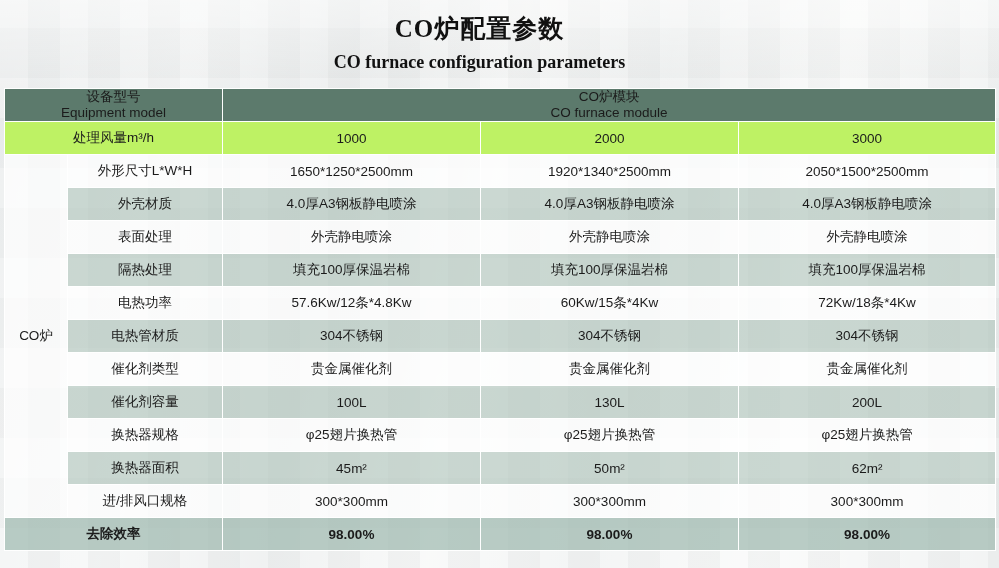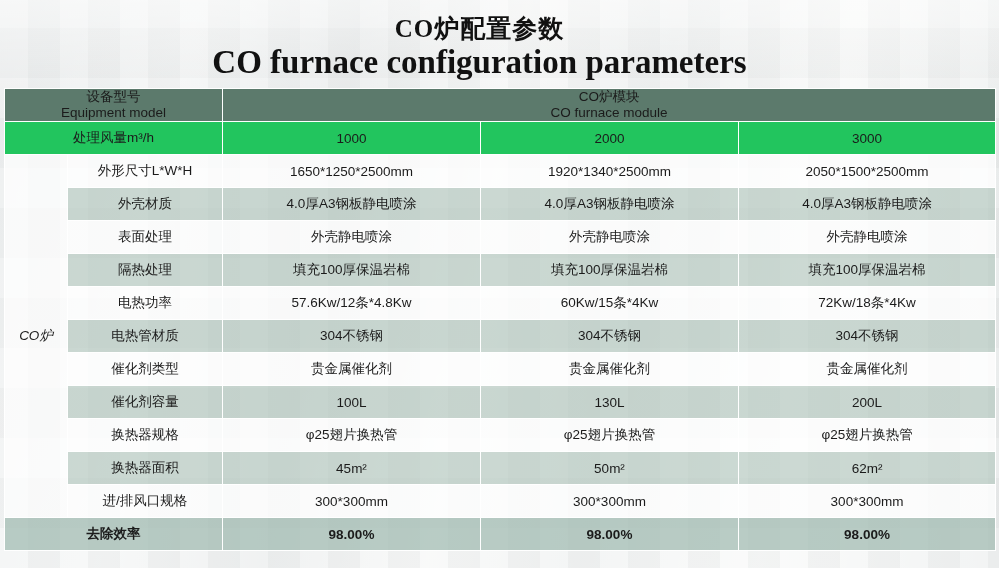--- a/index.html
+++ b/index.html
@@ -57,21 +57,21 @@
     font-family: "Liberation Serif", serif;
     font-weight: bold;
     font-size: 25px;
     color: #111111;
     letter-spacing: 1px;
     line-height: 34px;
   }
   .title-en {
     font-family: "Liberation Serif", serif;
     font-weight: bold;
-    font-size: 33px;
+    font-size: 18px;
     color: #111111;
     line-height: 33px;
     text-align: center;
   }
 
   .table-wrap {
     position: absolute;
     top: 88px;
     left: 4px;
     width: 991px;
@@ -92,33 +92,32 @@
     height: 32px;
   }
   .hdr {
     background: #5c7a6c;
     color: #ffffff;
     font-size: 13.5px;
     line-height: 17px;
     height: 44px;
   }
   .sub {
-    background: #22c55e;
+    background: #bef264;
     color: #ffffff;
     height: 30px;
   }
   .rowA { background: rgba(255,255,255,0.78); }
   .rowB { background: rgba(176,197,188,0.62); }
   .label-col { font-size: 13.5px; }
   .side {
     background: rgba(255,255,255,0.72);
     font-size: 14px;
     font-weight: normal;
     color: #1b1b1b;
-    font-style: italic;
   }
   .tail {
     background: rgba(160,186,176,0.72);
     height: 32px;
     font-weight: bold;
   }
   .two-line { line-height: 16px; }
 </style>
 </head>
 <body>

